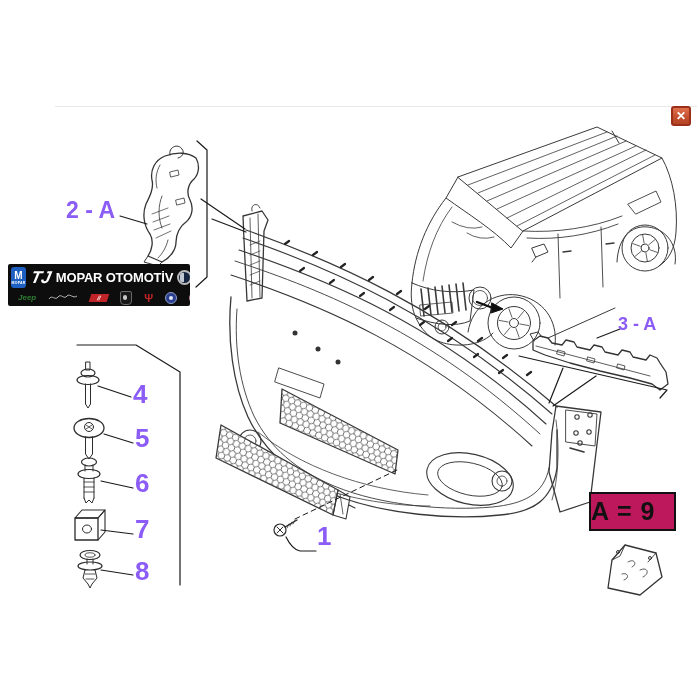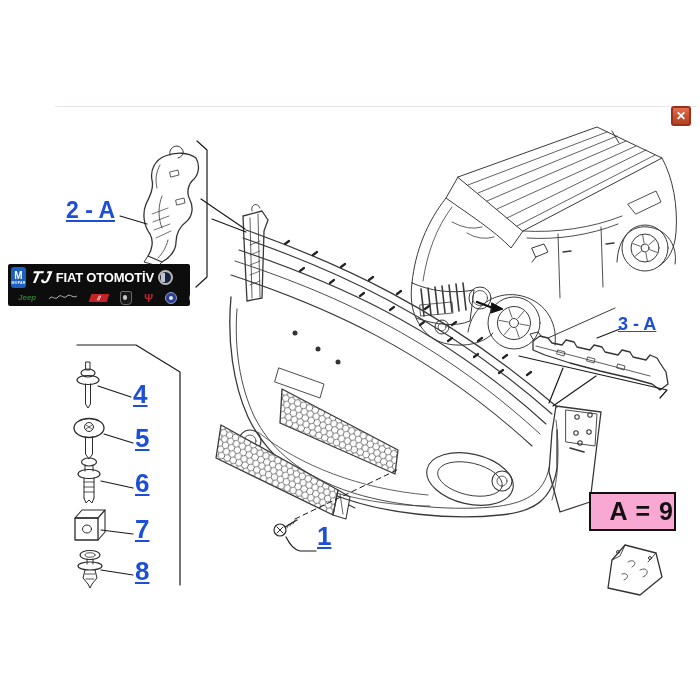--- a/index.html
+++ b/index.html
@@ -8,33 +8,33 @@
     font-family:"Liberation Sans",sans-serif;overflow:hidden;
   }
   .hairline{position:absolute;left:55px;top:106px;width:642px;height:1px;background:#ece8e6;}
   .close-btn{
     position:absolute;left:671px;top:106px;width:20px;height:20px;
     background:linear-gradient(180deg,#e0714f 0%,#c6502f 55%,#b34425 100%);
     border:2px solid #9c2f1a;border-radius:3px;box-sizing:border-box;
     color:#fff;font-weight:700;font-size:12px;line-height:15px;text-align:center;
     padding:0;cursor:pointer;font-family:"Liberation Sans",sans-serif;
   }
-  .callout{position:absolute;color:#1d4ed8;font-weight:700;white-space:nowrap;text-decoration:underline;}
+  .callout{position:absolute;color:#8b5cf6;font-weight:700;white-space:nowrap;}
   .c-2a{left:66px;top:197px;font-size:23px;}
   .c-3a{left:618px;top:314px;font-size:18px;}
   .c-num{font-size:26px;}
   .c-1{left:317px;top:521px;}
   .c-4{left:133px;top:379px;}
   .c-5{left:135px;top:423px;}
   .c-6{left:135px;top:468px;}
   .c-7{left:135px;top:514px;}
   .c-8{left:135px;top:556px;}
   .legend-box{
     position:absolute;left:589px;top:492px;width:83px;height:35px;
-    border:2px solid #111;background:#f9a8d4;display:flex;align-items:center;justify-content:flex-end;
+    border:2px solid #111;background:#be185d;display:flex;align-items:center;justify-content:flex-start;
   }
   .legend-box span{font-size:25px;font-weight:700;color:#111;letter-spacing:1px;}
   svg.art{position:absolute;left:0;top:0;}
 
   
   .banner{
     position:absolute;left:8px;top:264px;width:182px;height:42px;
     background:#0d0d0d;border-radius:2px;color:#fff;overflow:hidden;
   }
   .b-row1{position:absolute;left:0;top:1px;width:100%;height:25px;display:flex;align-items:center;}
@@ -279,21 +279,21 @@
   <span>A = 9</span>
 </div>
 
 <div class="banner">
   <div class="b-row1">
     <div class="mopar">
       <div class="mopar-m">M</div>
       <div class="mopar-t">MOPAR</div>
     </div>
     <div class="tj">TJ</div>
-    <div class="b-title">FIAT OTOMOTİV</div>
+    <div class="b-title">MOPAR OTOMOTİV</div>
     <div class="alfa"></div>
   </div>
   <div class="b-row2">
     <span class="jeep-txt">Jeep</span>
     <svg class="script-logo" width="30" height="10">
       <path d="M1,6 C4,1 7,8 10,4 C13,0 16,7 19,3 C22,0 25,6 29,3" stroke="#cfcfcf" stroke-width="0.9" fill="none"></path>
     </svg>
     <span class="dodge">//</span>
     <span class="ram"></span>
     <span class="trident">Ψ</span>

